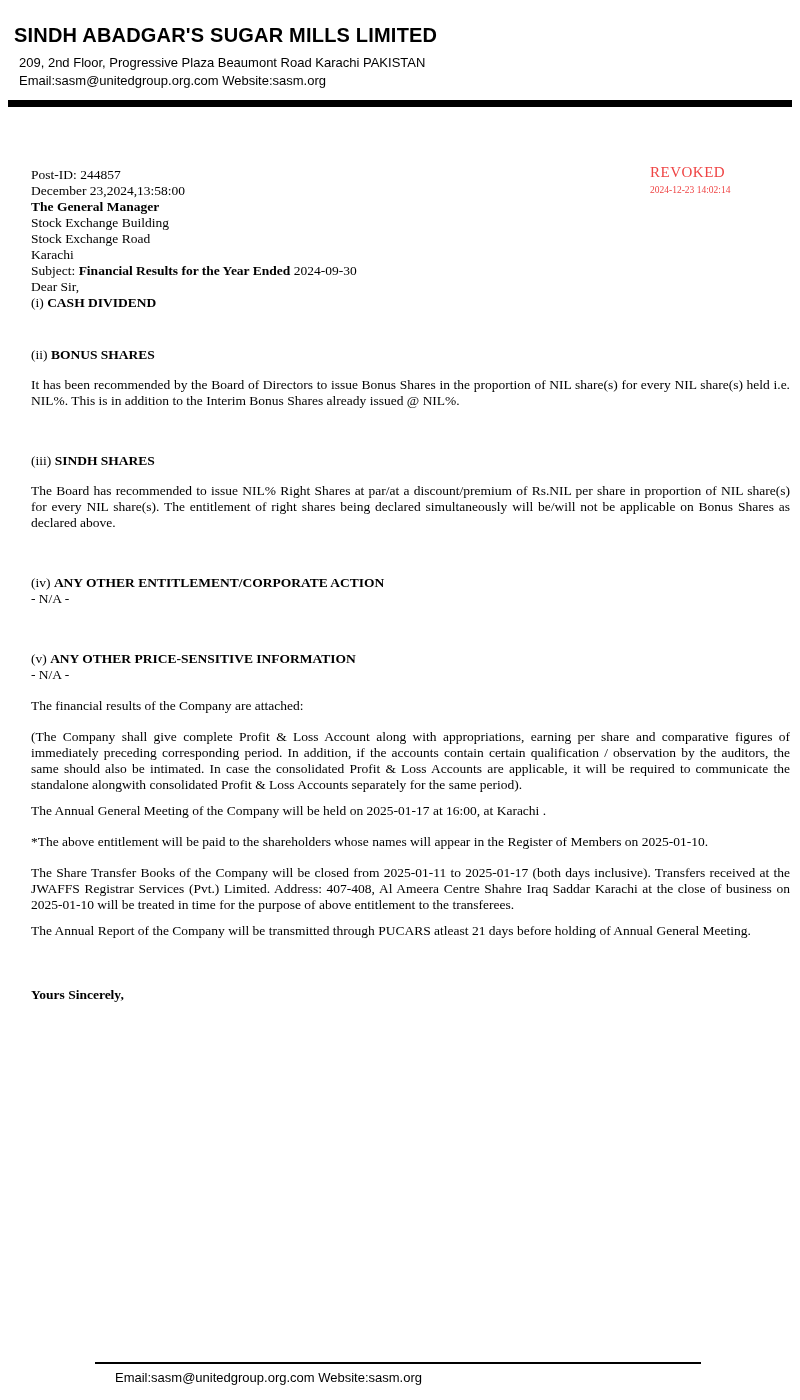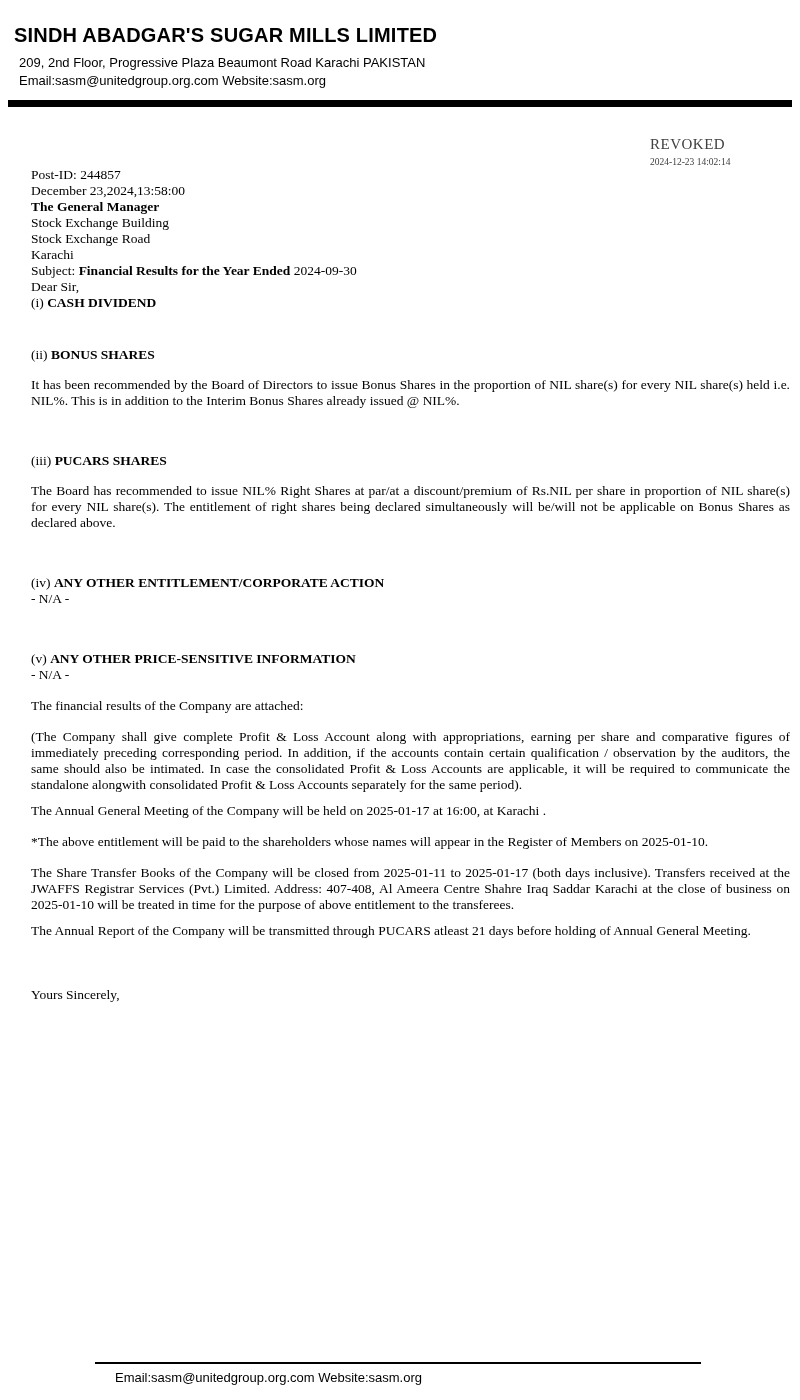--- a/index.html
+++ b/index.html
@@ -30,40 +30,40 @@
   .salutation { margin-top: 31px; }
   .intro { margin-top: 17px; }
   .just { text-align: justify; }
   .section { margin-top: 28px; }
   .section.gap-md { margin-top: 36px; }
   .section.gap-lg { margin-top: 44px; }
   .sec-body { margin-top: 14px !important; }
   .sec-body.tight { margin-top: 0 !important; }
   .spaced { margin-top: 15px !important; }
   .spaced-sm { margin-top: 10px !important; }
-  .closing { margin-top: 48px !important; }
+  .closing { margin-top: 48px !important; font-weight: bold; }
   
   .page-footer { position: absolute; left: 95px; top: 1362px; width: 606px; font-family: "Liberation Sans", sans-serif; font-size: 13px; }
   .footer-rule { height: 2px; background: #000; }
   .footer-text { margin-top: 6px; padding-left: 20px; }
 </style>
 </head>
 <body>
 
 <div>
 
   <header class="letterhead">
     <div class="company-name">SINDH ABADGAR'S SUGAR MILLS LIMITED</div>
     <div class="lh-line first">209, 2nd Floor, Progressive Plaza Beaumont Road Karachi PAKISTAN</div>
     <div class="lh-line">Email:sasm@unitedgroup.org.com Website:sasm.org</div>
   </header>
 
   <div class="divider"></div>
 
-  <div class="stamp" style="color: #404040;">
+  <div class="stamp" style="color: #ef4444; margin-top: 28px;">
     <div class="stamp-label">REVOKED</div>
     <div class="stamp-ts">2024-12-23 14:02:14</div>
   </div>
 
   <main class="content">
 
     <div class="meta-line">Post-ID: 244857</div>
     <div class="meta-line">December 23,2024,13:58:00</div>
 
     <div class="recipient">
@@ -81,21 +81,21 @@
     <div class="section">
       <p><span>(i) </span><span class="bold">CASH DIVIDEND</span></p>
     </div>
 
     <div class="section gap-md">
       <p><span>(ii) </span><span class="bold">BONUS SHARES</span></p>
       <p class="sec-body just">It has been recommended by the Board of Directors to issue Bonus Shares in the proportion of NIL share(s) for every NIL share(s) held i.e. NIL%. This is in addition to the Interim Bonus Shares already issued @ NIL%.</p>
     </div>
 
     <div class="section gap-lg">
-      <p><span>(iii) </span><span class="bold">PUCARS SHARES</span></p>
+      <p><span>(iii) </span><span class="bold">SINDH SHARES</span></p>
       <p class="sec-body just">The Board has recommended to issue NIL% Right Shares at par/at a discount/premium of Rs.NIL per share in proportion of NIL share(s) for every NIL share(s). The entitlement of right shares being declared simultaneously will be/will not be applicable on Bonus Shares as declared above.</p>
     </div>
 
     <div class="section gap-lg">
       <p><span>(iv) </span><span class="bold">ANY OTHER ENTITLEMENT/CORPORATE ACTION</span></p>
       <p class="sec-body tight">- N/A -</p>
     </div>
 
     <div class="section gap-lg">
       <p><span>(v) </span><span class="bold">ANY OTHER PRICE-SENSITIVE INFORMATION</span></p>

